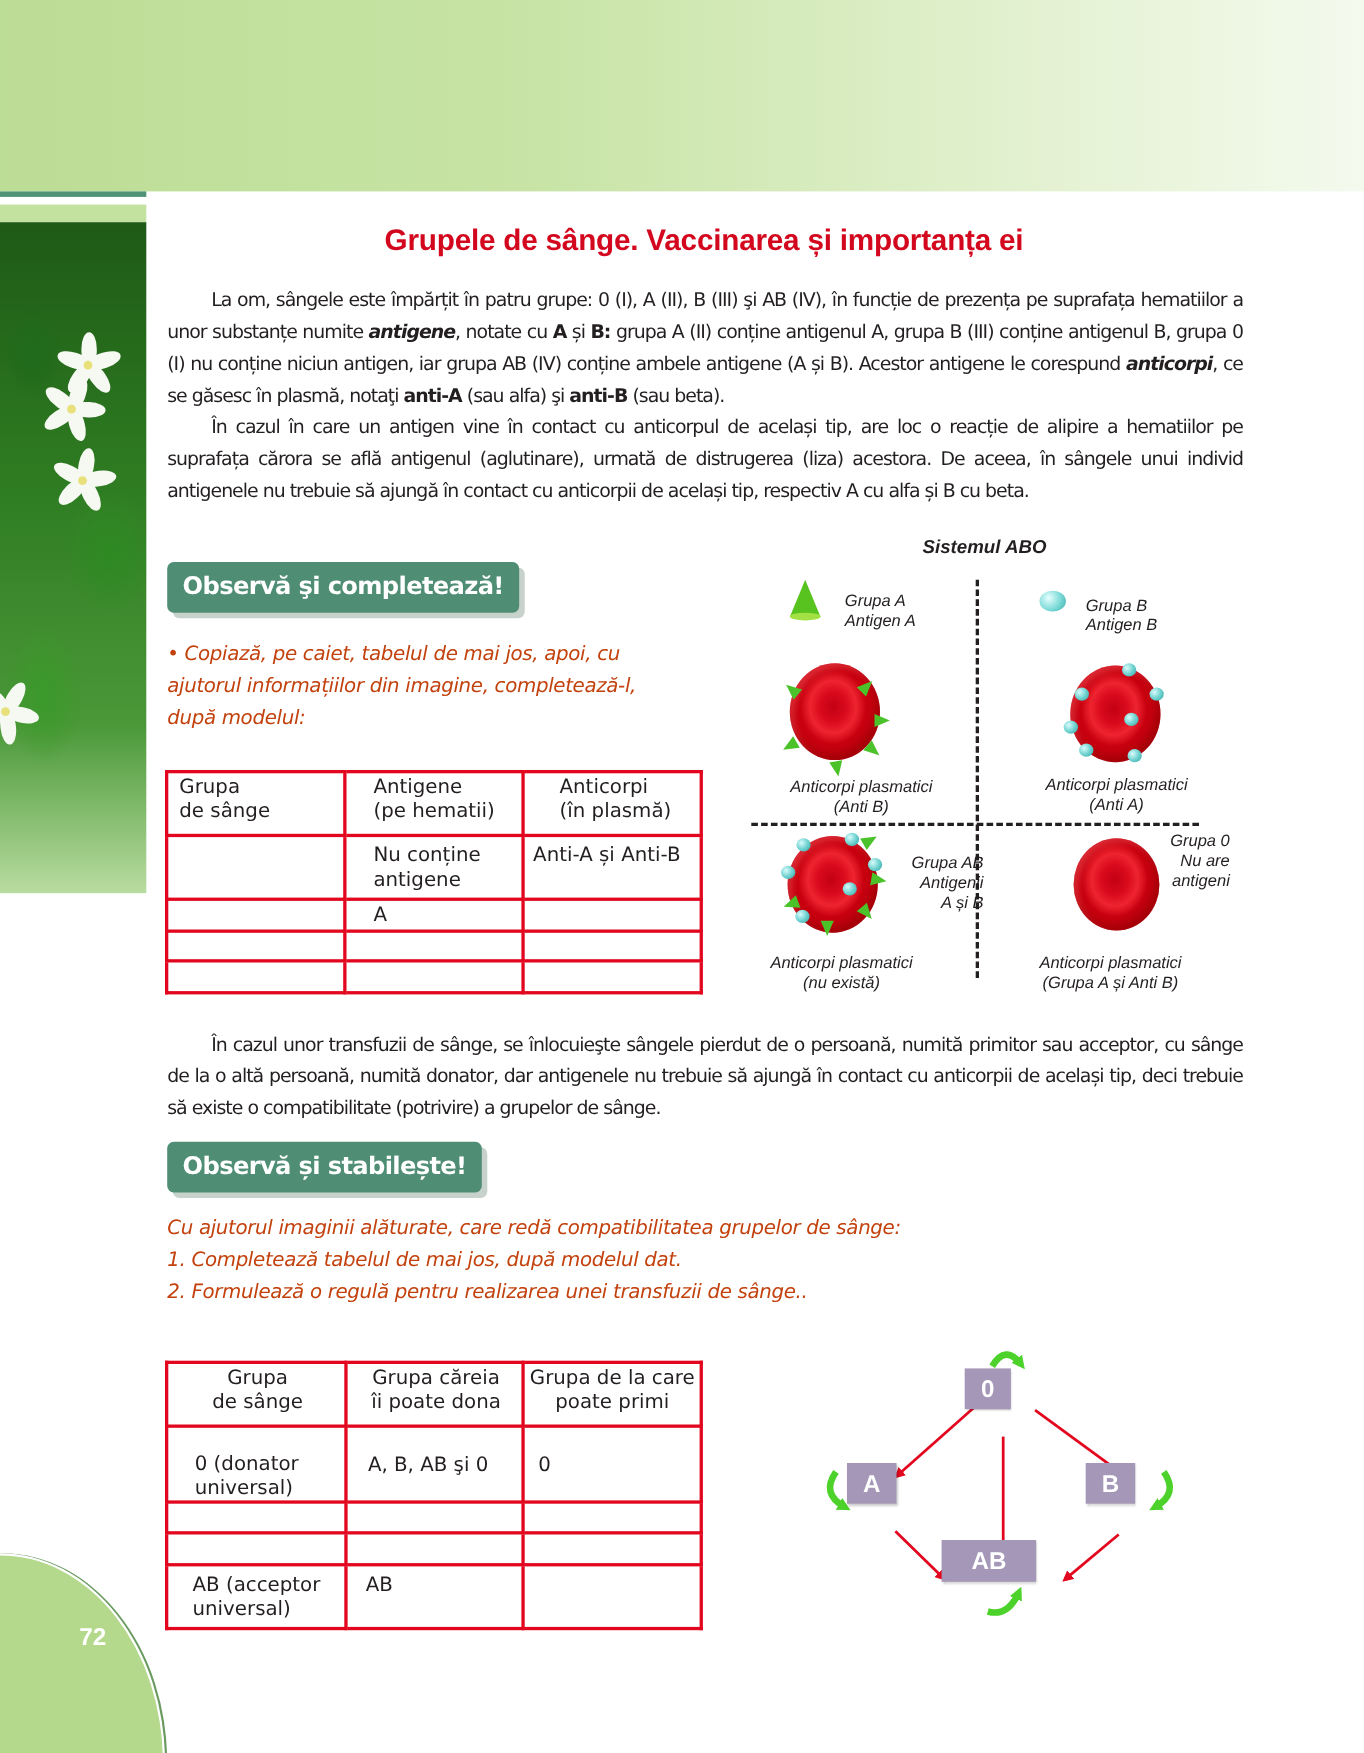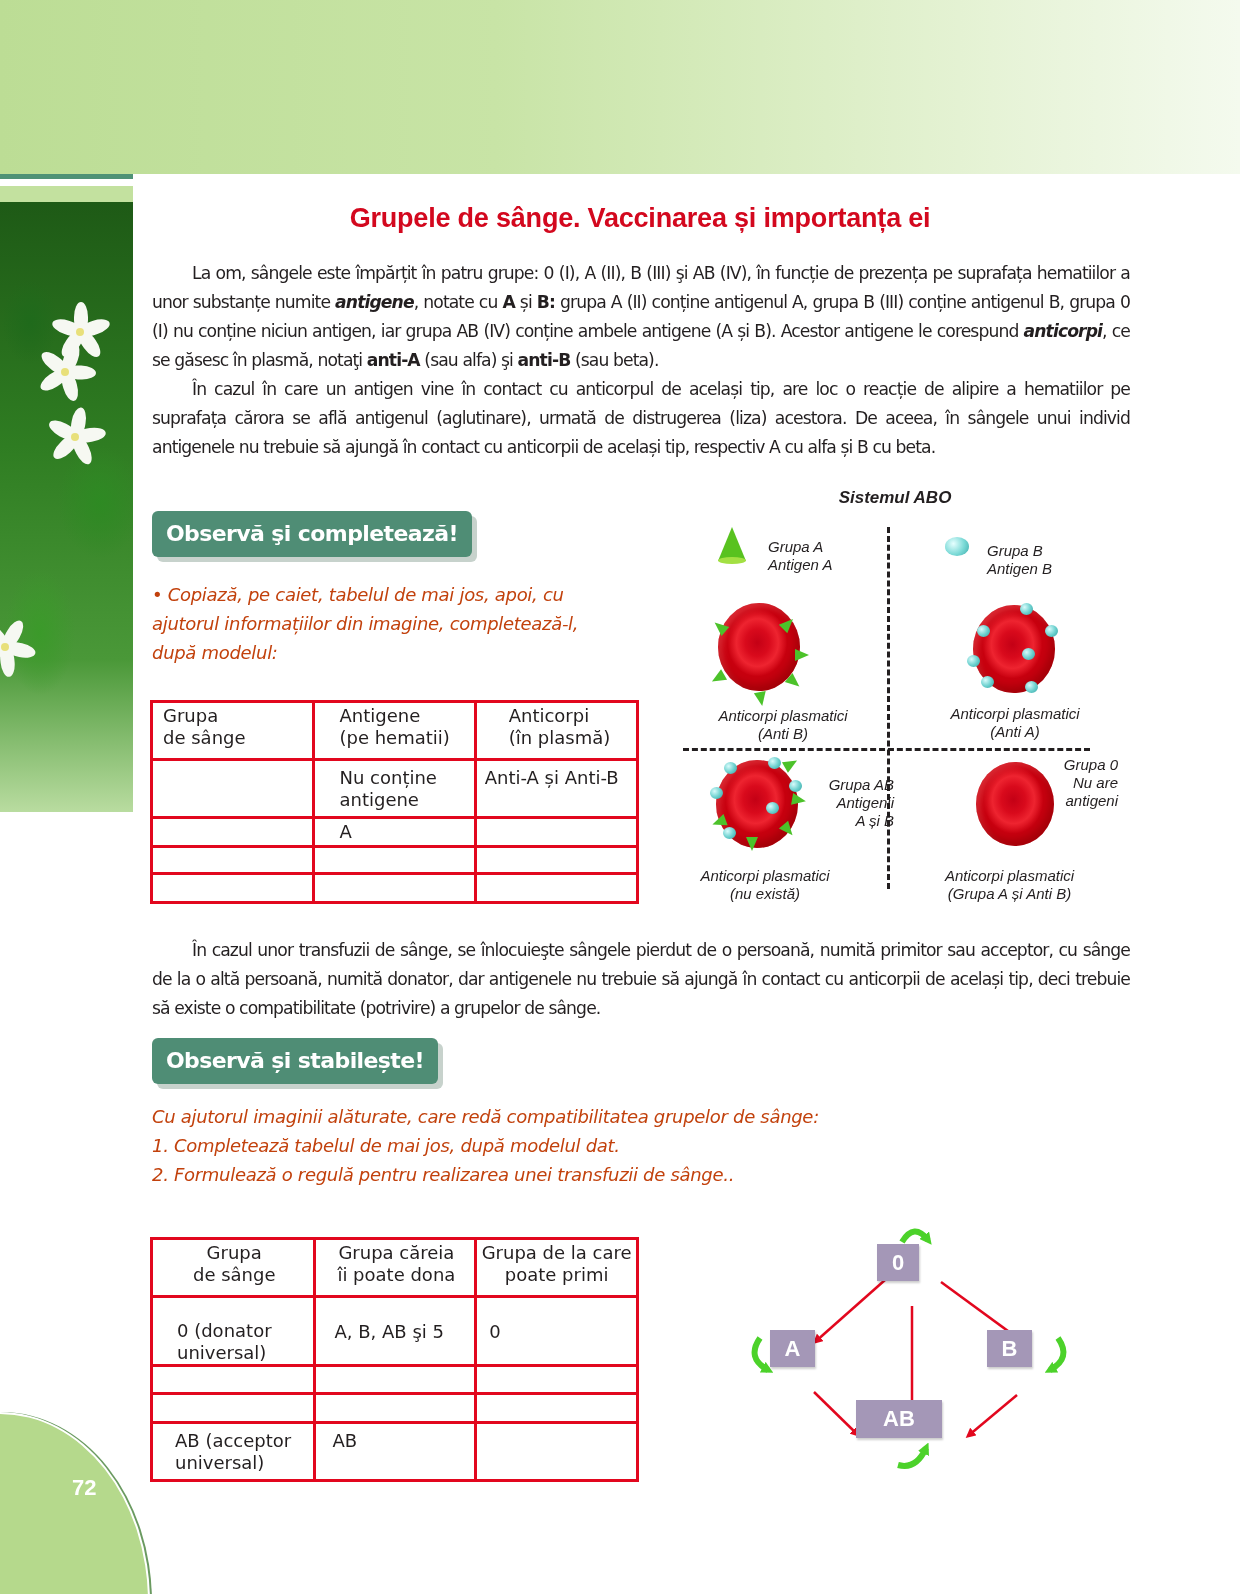--- a/index.html
+++ b/index.html
@@ -332,21 +332,21 @@
           <div>Grupa de la care</div>
           <div>poate primi</div>
         </td>
   </tr>
   <tr style="height:58px;">
     <td style="padding-left:24px; padding-top:22px;">
           <div>0 (donator</div>
           <div>universal)</div>
         </td>
     <td style="padding-left:18px; vertical-align:middle;">
-          <div>A, B, AB şi 5</div>
+          <div>A, B, AB şi 0</div>
         </td>
     <td style="padding-left:12px; vertical-align:middle;">
           <div>0</div>
         </td>
   </tr>
   <tr style="height:28px;">
     <td>
           <div></div>
         </td>
     <td>

